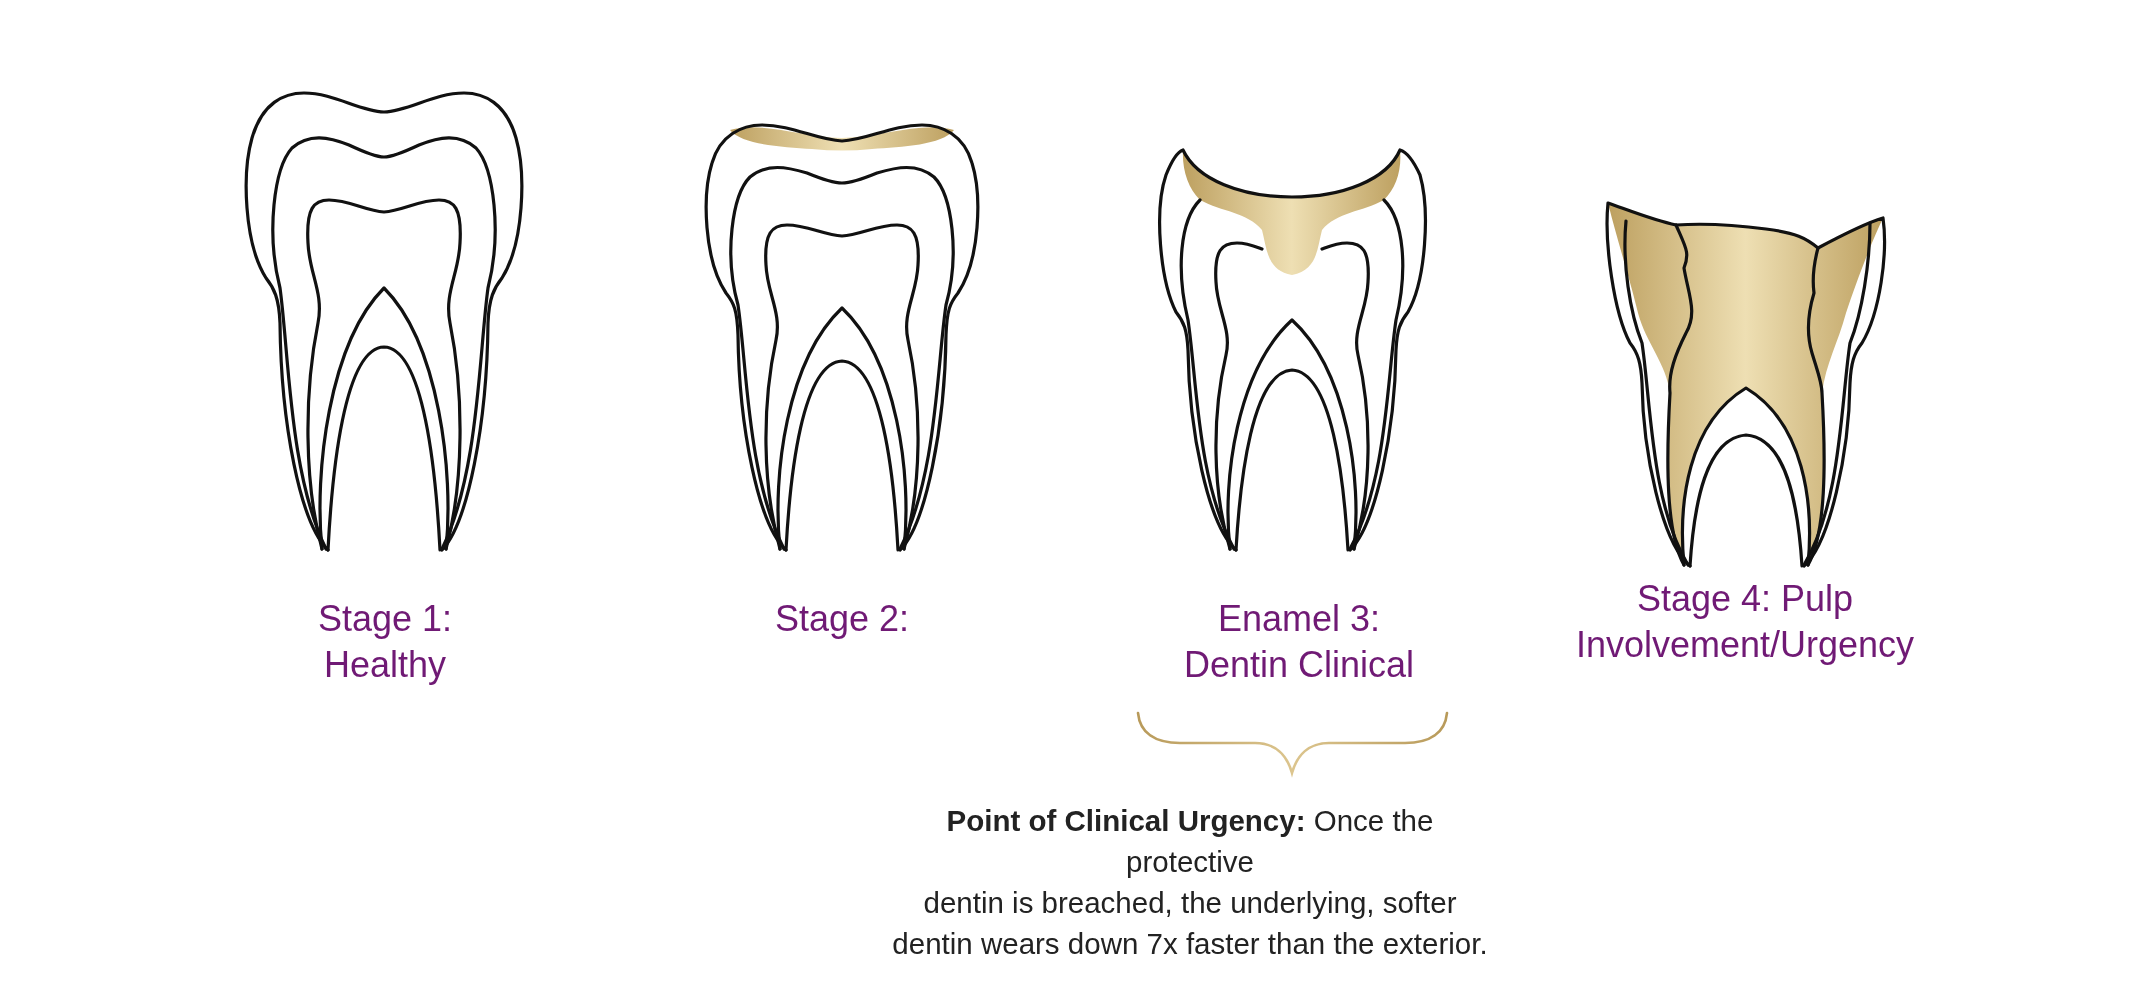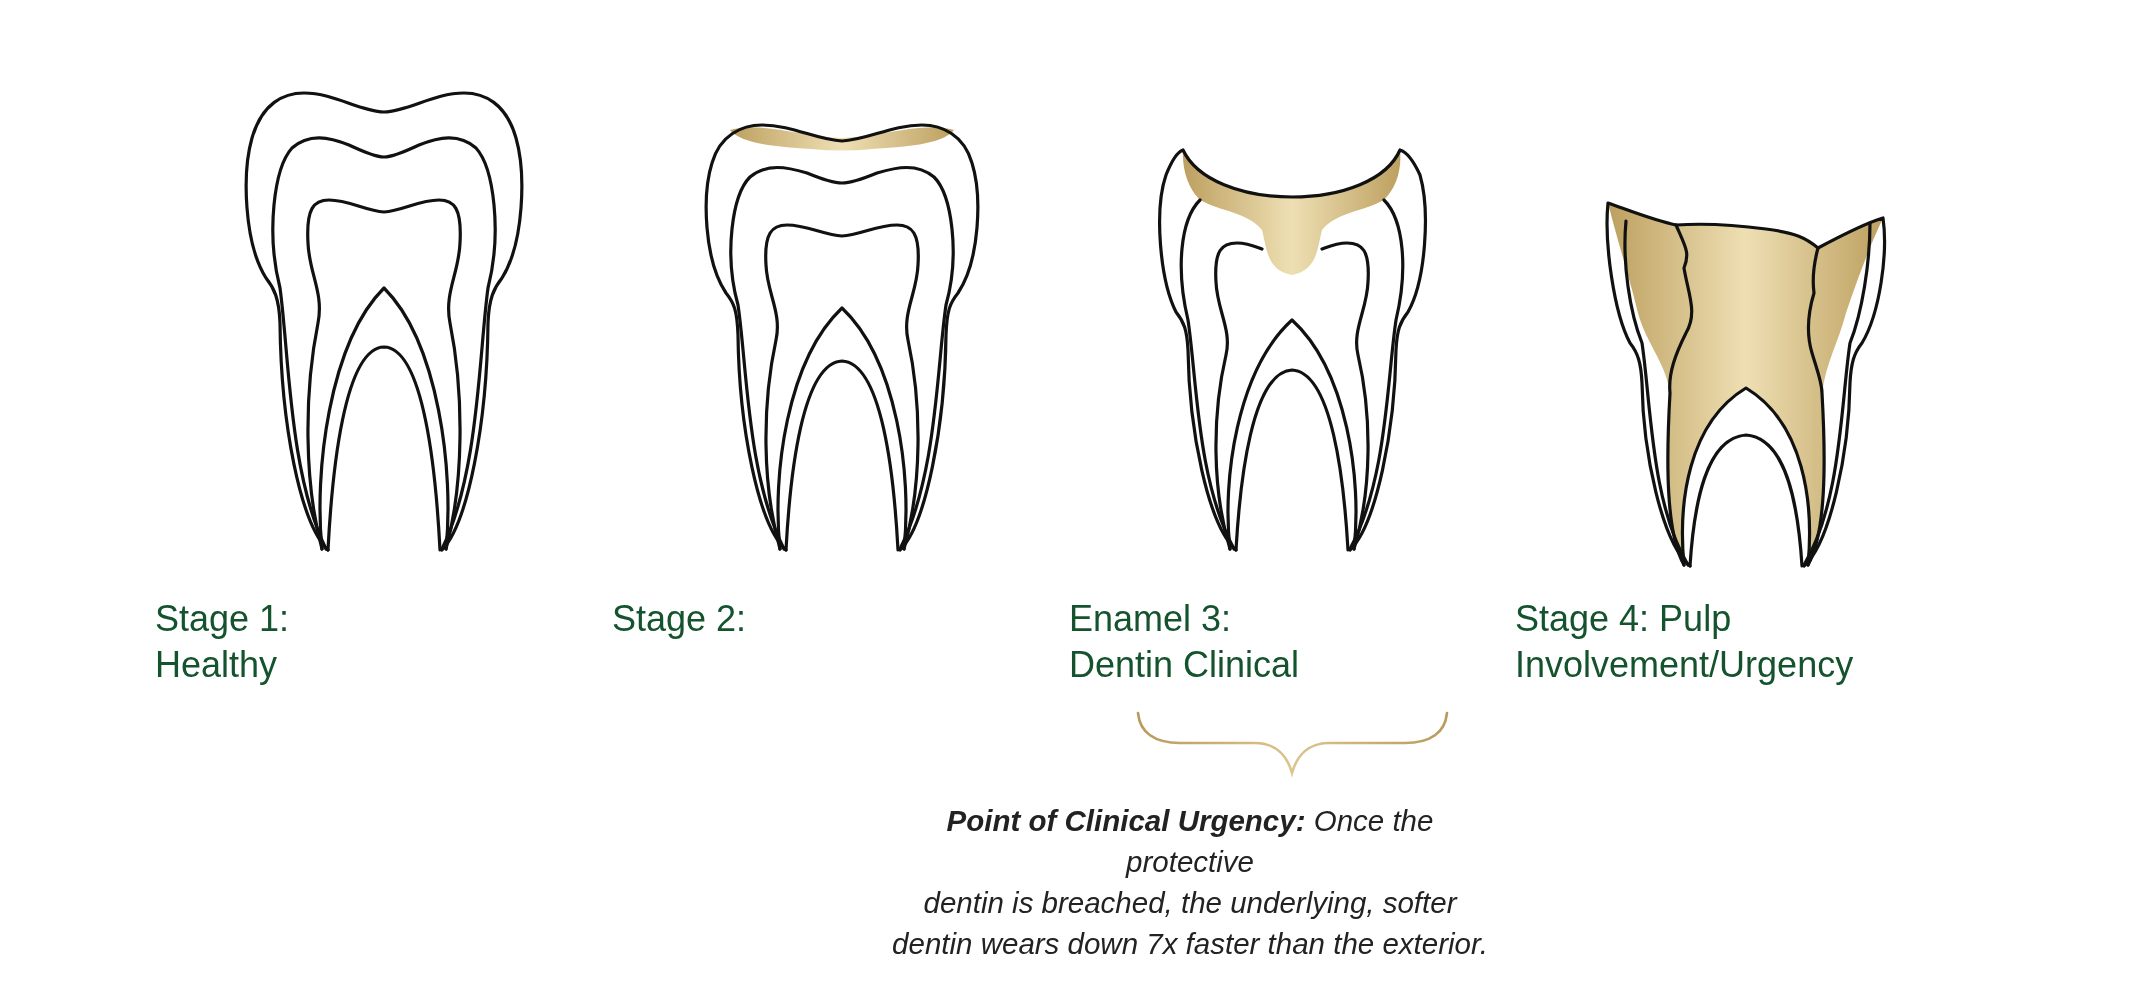--- a/index.html
+++ b/index.html
@@ -1,23 +1,23 @@
 <!DOCTYPE html>
 <html><head>
 <meta charset="utf-8">
 <style>
   html, body { margin: 0; padding: 0; background: #ffffff; }
   body { width: 2144px; height: 998px; position: relative; overflow: hidden;
          font-family: "Liberation Sans", "DejaVu Sans", sans-serif; color: #1e1e1e; }
   #art { position: absolute; left: 0; top: 0; width: 2144px; height: 998px; }
-  .stage-label { position: absolute; width: 460px; text-align: left;
-                 font-size: 36px; line-height: 46px; color: #14532d; }
+  .stage-label { position: absolute; width: 460px; text-align: center;
+                 font-size: 36px; line-height: 46px; color: #701a75; }
   .stage-label span { display: block; }
   .callout { position: absolute; left: 890px; top: 800px; width: 600px; text-align: center;
-             font-size: 29.5px; line-height: 41px; color: #222; font-style: italic; }
+             font-size: 29.5px; line-height: 41px; color: #222; }
   .callout b { font-weight: bold; }
 </style>
 </head>
 <body>
 
 <svg id="art" viewBox="0 0 2144 998" xmlns="http://www.w3.org/2000/svg">
   <defs>
     <linearGradient id="gold" x1="0" y1="0" x2="1" y2="0">
       <stop offset="0" stop-color="#bda060"></stop>
       <stop offset="0.5" stop-color="#eedfb3"></stop>
@@ -229,21 +229,21 @@
   <span>Stage 1:</span>
   <span>Healthy</span>
 </div>
 <div class="stage-label" style="left:612px; top:596px;">
   <span>Stage 2:</span>
 </div>
 <div class="stage-label" style="left:1069px; top:596px;">
   <span>Enamel 3:</span>
   <span>Dentin Clinical</span>
 </div>
-<div class="stage-label" style="left:1515px; top:596px;">
+<div class="stage-label" style="left:1515px; top:576px;">
   <span>Stage 4: Pulp</span>
   <span>Involvement/Urgency</span>
 </div>
 
 <div class="callout">
   <div><b>Point of Clinical Urgency:</b><span> Once the protective</span></div>
   <div>dentin is breached, the underlying, softer</div>
   <div>dentin wears down 7x faster than the exterior.</div>
 </div>
 

